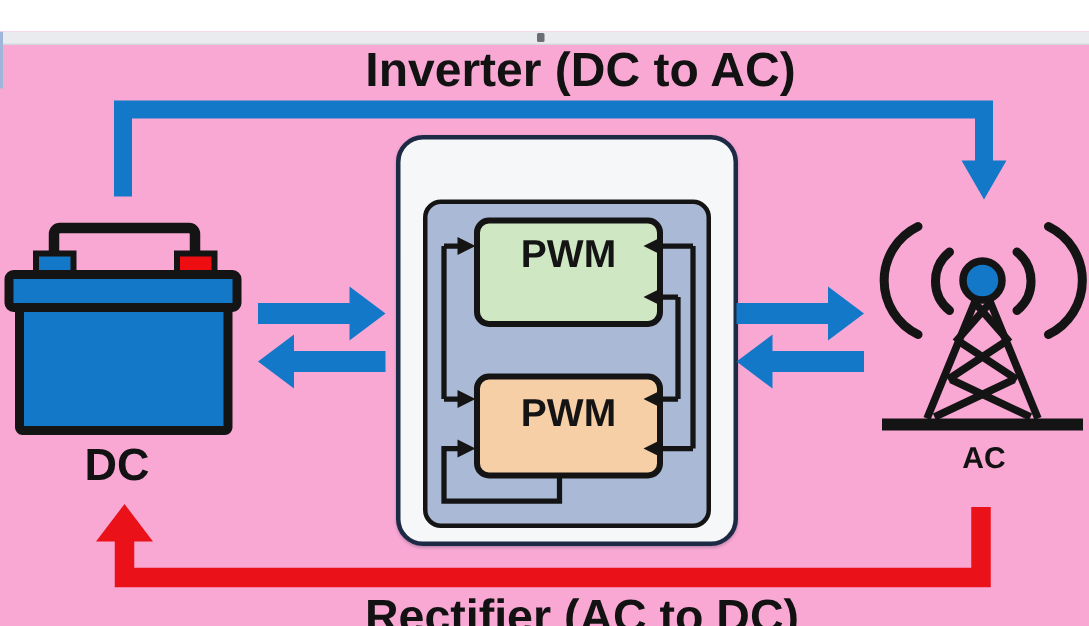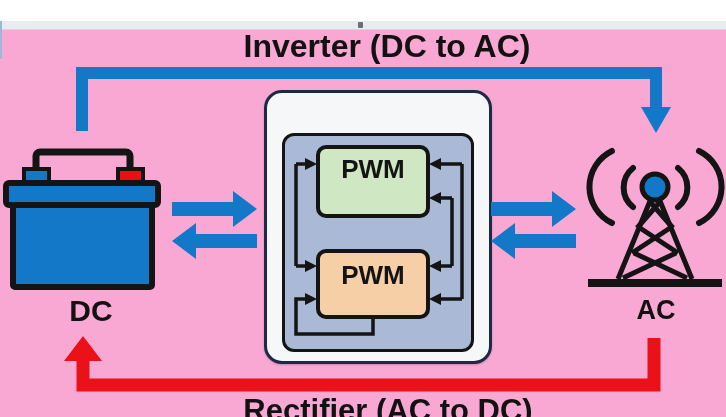--- a/index.html
+++ b/index.html
@@ -9,31 +9,31 @@
   
   .top-strip{position:absolute;left:0;top:0;width:726px;height:8px;background:#e9ebee;border-bottom:1px solid #d4d7db;}
   .top-strip-mark{position:absolute;left:358px;top:1px;width:5px;height:6px;background:#6b6f75;border-radius:1px;}
   .left-edge-line{position:absolute;left:0;top:0;width:2px;height:38px;background:#9fb6da;}
   .bottom-edge-line{position:absolute;left:0;bottom:0;width:726px;height:2px;background:#4d7ec9;}
 
   
   .lbl{position:absolute;color:#121212;font-weight:bold;white-space:nowrap;}
   .lbl-inverter{left:0;top:7px;width:774px;text-align:center;font-size:32px;}
   .lbl-rectifier{left:25px;top:372px;width:726px;text-align:center;font-size:31px;}
-  .lbl-dc{left:41px;top:273px;width:100px;text-align:center;font-size:30px;}
-  .lbl-ac{left:606px;top:274px;width:100px;text-align:center;font-size:27px;}
+  .lbl-dc{left:28px;top:273px;width:100px;text-align:center;font-size:30px;}
+  .lbl-ac{left:606px;top:274px;width:100px;text-align:center;font-size:20px;}
 
   
   .pcs-outer{position:absolute;left:264px;top:69px;width:222px;height:268px;background:#f5f7f9;
              border:3px solid #1d2a45;border-radius:18px;box-shadow:0 1px 2px rgba(30,40,70,.25);}
   .pcs-title{position:absolute;left:264px;top:74px;width:222px;text-align:center;
              font-size:35px;font-weight:bold;color:#111;letter-spacing:1px;}
   .pcs-inner{position:absolute;left:282px;top:112px;width:186px;height:213px;background:#aab9d6;
              border:3px solid #141414;border-radius:12px;}
-  .pwm-box{position:absolute;width:114px;height:73px;border:4px solid #141414;border-radius:10px;
+  .pwm-box{position:absolute;width:126px;height:73px;border:4px solid #141414;border-radius:10px;
            box-sizing:border-box;text-align:center;font-size:26px;font-weight:bold;color:#141414;}
   .pwm-top{left:316px;top:124px;background:#cfe7c2;padding-top:5px;}
   .pwm-bottom{left:316px;top:228px;height:70px;background:#f7cfa6;padding-top:7px;}
 
   svg{position:absolute;left:0;top:0;}
   .blue-fill{fill:var(--accent-blue,#1478c8);}
   .blue-stroke{stroke:var(--accent-blue,#1478c8);fill:none;}
   .red-fill{fill:var(--accent-red,#ea1118);}
   .red-stroke{stroke:var(--accent-red,#ea1118);fill:none;}
   .blk{stroke:#141414;fill:none;}

